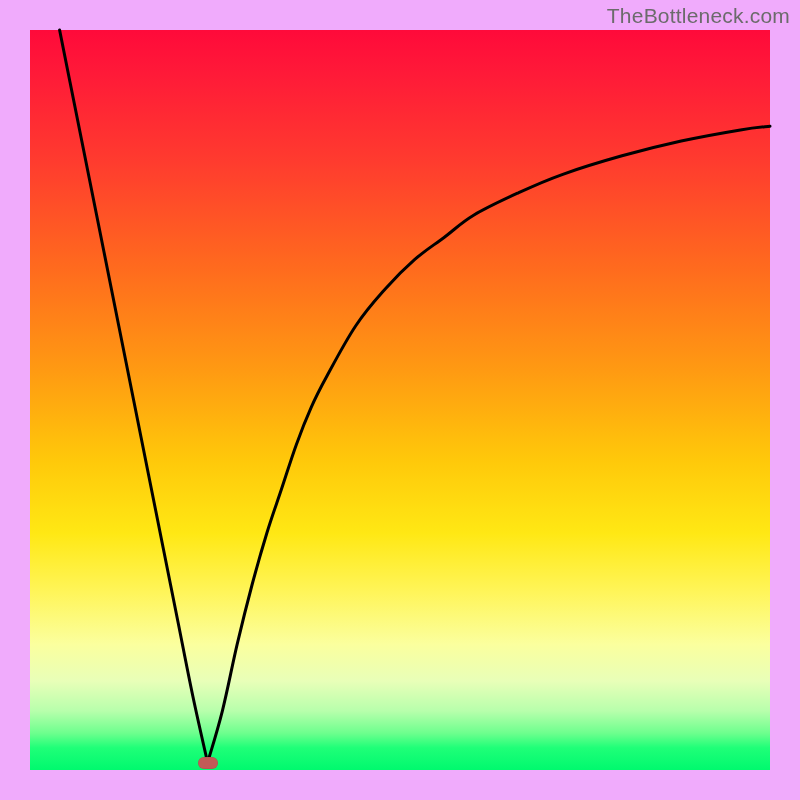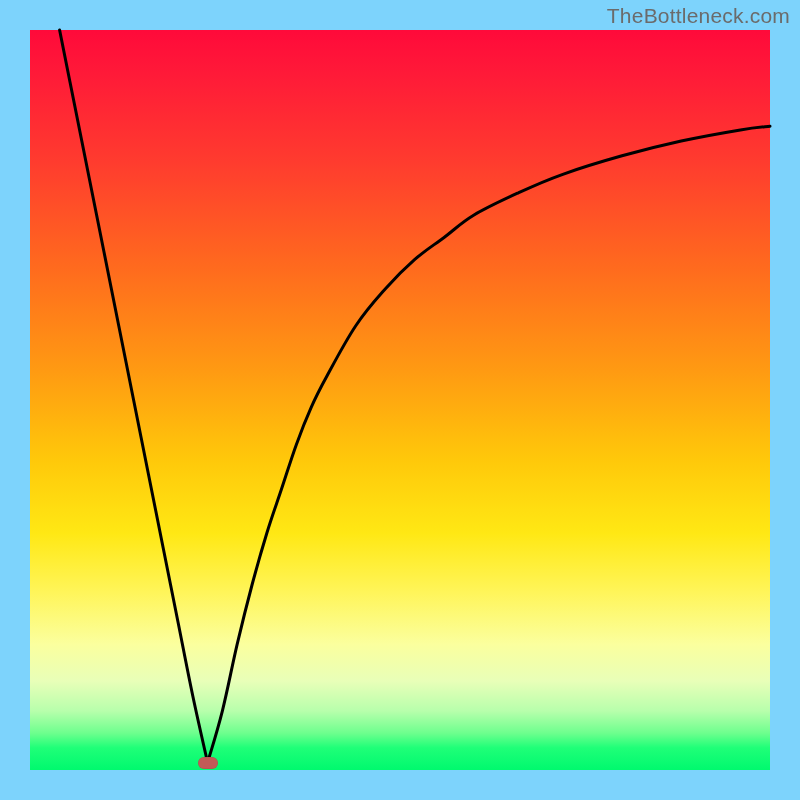--- a/index.html
+++ b/index.html
@@ -1,21 +1,21 @@
 <!DOCTYPE html>
 <html><head>
 <meta charset="utf-8">
 <style>
   * { margin: 0; padding: 0; box-sizing: border-box; }
   html, body { width: 800px; height: 800px; overflow: hidden; background: #000; }
   .frame {
     position: relative;
     width: 800px;
     height: 800px;
-    background: #7dd3fc;
+    background: #f0abfc;
     padding-left: 16px;
   }
   .plot {
     position: absolute;
     left: 30px;
     top: 30px;
     width: 740px;
     height: 740px;
     
     background: linear-gradient(to bottom,

